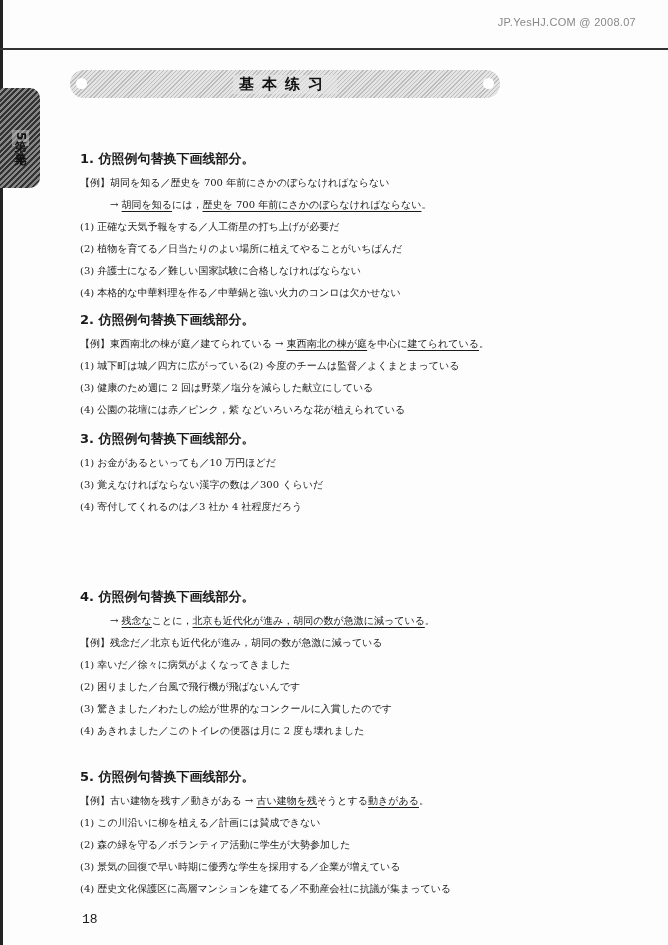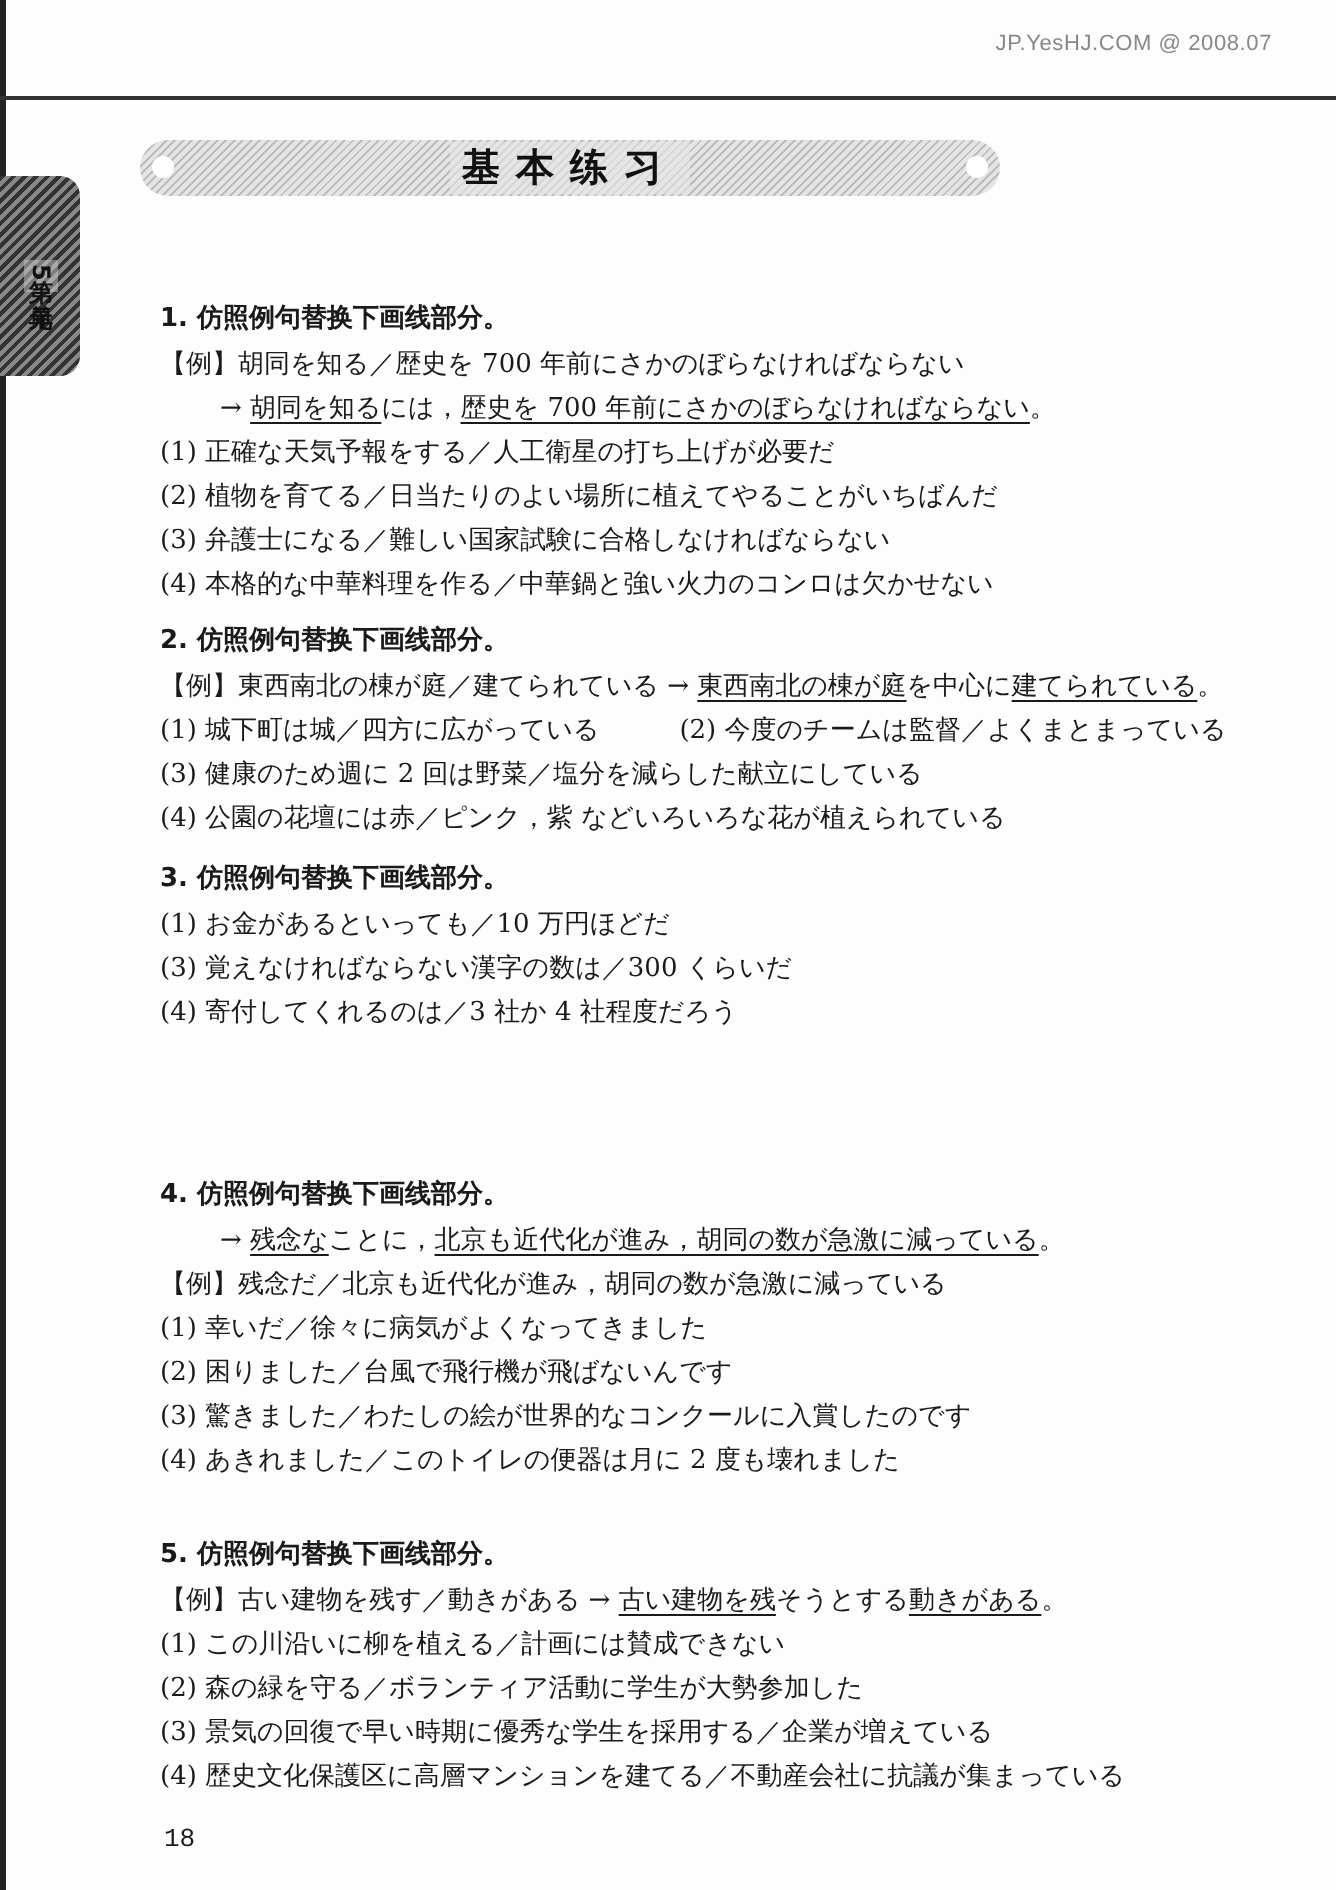--- a/index.html
+++ b/index.html
@@ -10,33 +10,33 @@
   .left-edge { position:absolute; left:0; top:0; width:3px; height:945px; background:#222; }
   .watermark { position:absolute; right:32px; top:16px; font-family:"Liberation Sans", sans-serif; font-size:11px; color:#888; letter-spacing:0.3px; }
   .top-rule { position:absolute; left:0; top:48px; width:668px; height:2px; background:#333; }
   .banner {
     position:absolute; left:70px; top:70px; width:430px; height:28px; border-radius:14px;
     background: repeating-linear-gradient(135deg, #bdbdbd 0 1px, #e4e4e4 1px 3px);
     display:flex; align-items:center; justify-content:center;
   }
   .banner .dot { position:absolute; top:8px; width:11px; height:11px; border-radius:50%; background:#fff; }
   .banner .dot.l { left:6px; } .banner .dot.r { right:6px; }
-  .banner-title { font-family:Liberation Serif, serif; font-weight:bold; font-size:19px; letter-spacing:8px; color:#111; background:rgba(230,230,230,0.6); padding:0 6px; }
+  .banner-title { font-family:Liberation Serif, serif; font-weight:bold; font-size:15px; letter-spacing:8px; color:#111; background:rgba(230,230,230,0.6); padding:0 6px; }
   .side-tab {
     position:absolute; left:0; top:88px; width:40px; height:100px; border-radius:0 10px 10px 0;
     background: repeating-linear-gradient(135deg, #333 0 2px, #888 2px 4px);
     display:flex; align-items:center; justify-content:center;
   }
   .side-tab span { writing-mode:vertical-rl; font-family:"DejaVu Sans", sans-serif; font-weight:bold; font-size:12px; color:#111; background:rgba(200,200,200,0.5); letter-spacing:2px; }
   .section { position:absolute; left:80px; width:570px; }
   .sec-head { font-family:"DejaVu Sans", sans-serif; font-weight:bold; font-size:13px; margin-bottom:4px; }
-  .line { font-size:13px; line-height:22px; white-space:nowrap; }
+  .line { font-size:10px; line-height:22px; white-space:nowrap; }
   .indent { padding-left:30px; }
   .u { text-decoration:underline; text-underline-offset:3px; }
-  .twocol { display:flex; gap:40px; }
+  .twocol { display:flex; }
   .page-num { position:absolute; left:82px; top:912px; font-family:Liberation Mono, monospace; font-size:13px; }
 </style>
 </head>
 <body>
 
 <div class="left-edge"></div>
 <div class="watermark">JP.YesHJ.COM @ 2008.07</div>
 <div class="top-rule"></div>
 
 <div class="banner">

